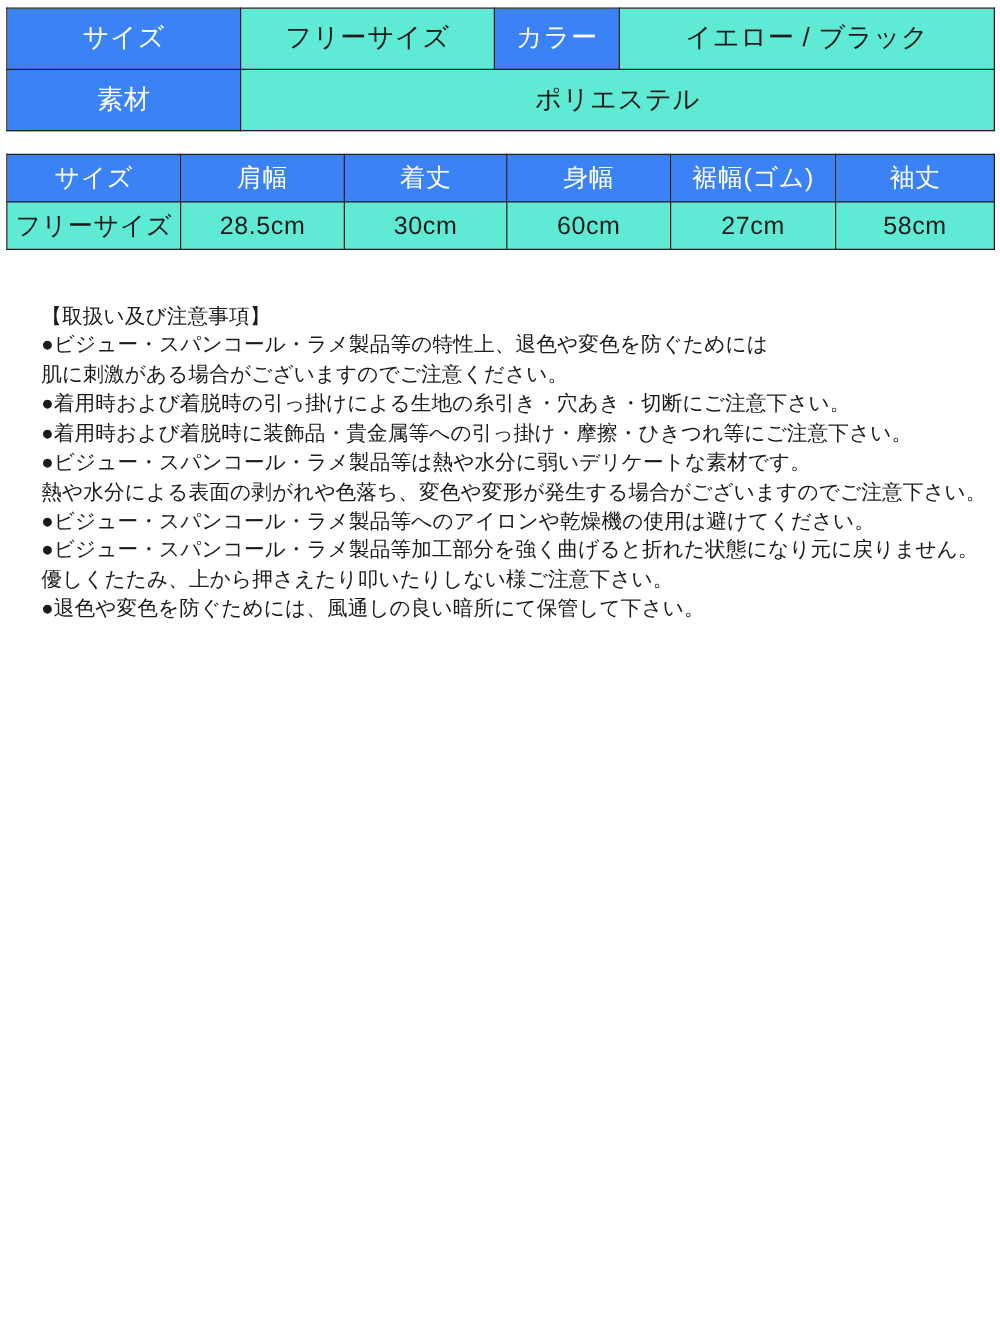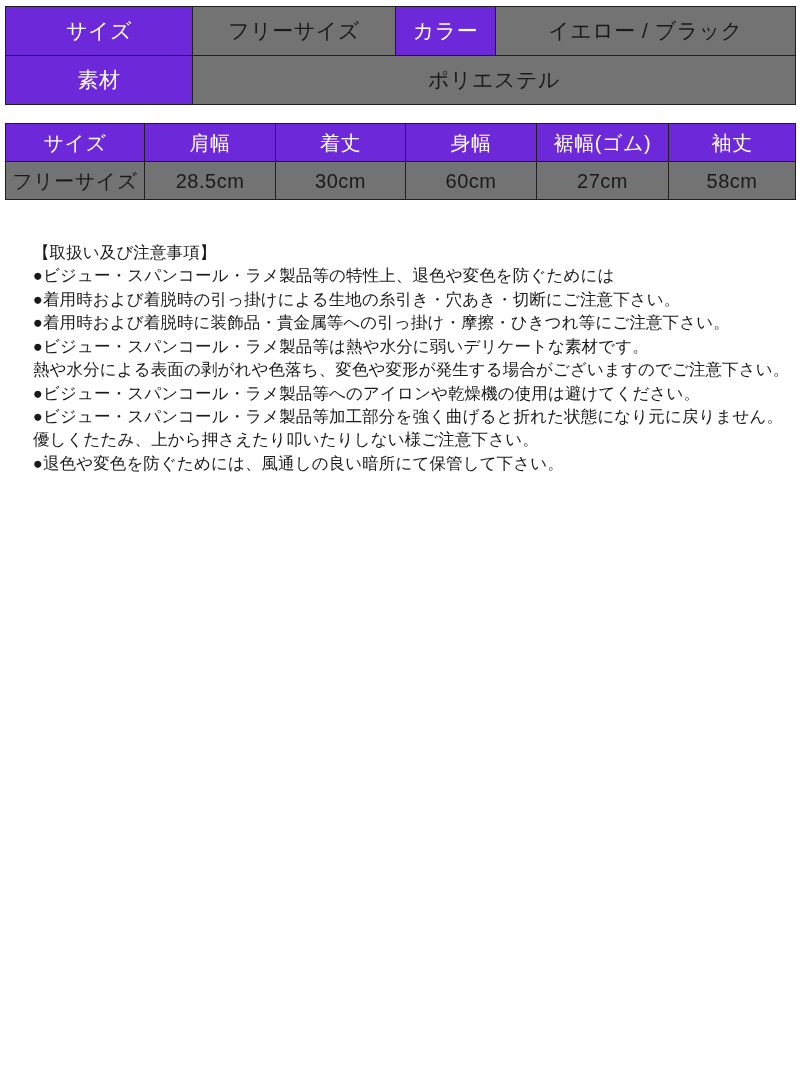--- a/index.html
+++ b/index.html
@@ -32,27 +32,27 @@
   }
 
   table.spec td {
     border: 1px solid #1f1f1f;
     text-align: center;
     vertical-align: middle;
     font-size: 21px;
     line-height: 1.2;
     padding: 0;
     height: 48px;
-    background: #737373;
+    background: #5eead4;
     color: #1a1a1a;
     letter-spacing: 0.5px;
   }
 
   table.spec td.hdr {
-    background: #6d28d9;
+    background: #3b82f6;
     color: #ffffff;
     font-weight: normal;
   }
 
   
   #table-basic td { height: 48px; }
 
   
   #table-measure td {
     height: 37px;
@@ -135,20 +135,21 @@
         <td>27cm</td>
         <td>58cm</td>
       </tr>
     </tbody>
   </table>
 
 
   <div class="notes">
     <div class="line">【取扱い及び注意事項】</div>
     <div class="line">●ビジュー・スパンコール・ラメ製品等の特性上、退色や変色を防ぐためには</div>
+    <div class="line">肌に刺激がある場合がございますのでご注意ください。</div>
     <div class="line">●着用時および着脱時の引っ掛けによる生地の糸引き・穴あき・切断にご注意下さい。</div>
     <div class="line">●着用時および着脱時に装飾品・貴金属等への引っ掛け・摩擦・ひきつれ等にご注意下さい。</div>
     <div class="line">●ビジュー・スパンコール・ラメ製品等は熱や水分に弱いデリケートな素材です。</div>
     <div class="line">熱や水分による表面の剥がれや色落ち、変色や変形が発生する場合がございますのでご注意下さい。</div>
     <div class="line">●ビジュー・スパンコール・ラメ製品等へのアイロンや乾燥機の使用は避けてください。</div>
     <div class="line">●ビジュー・スパンコール・ラメ製品等加工部分を強く曲げると折れた状態になり元に戻りません。</div>
     <div class="line">優しくたたみ、上から押さえたり叩いたりしない様ご注意下さい。</div>
     <div class="line">●退色や変色を防ぐためには、風通しの良い暗所にて保管して下さい。</div>
   </div>
 

